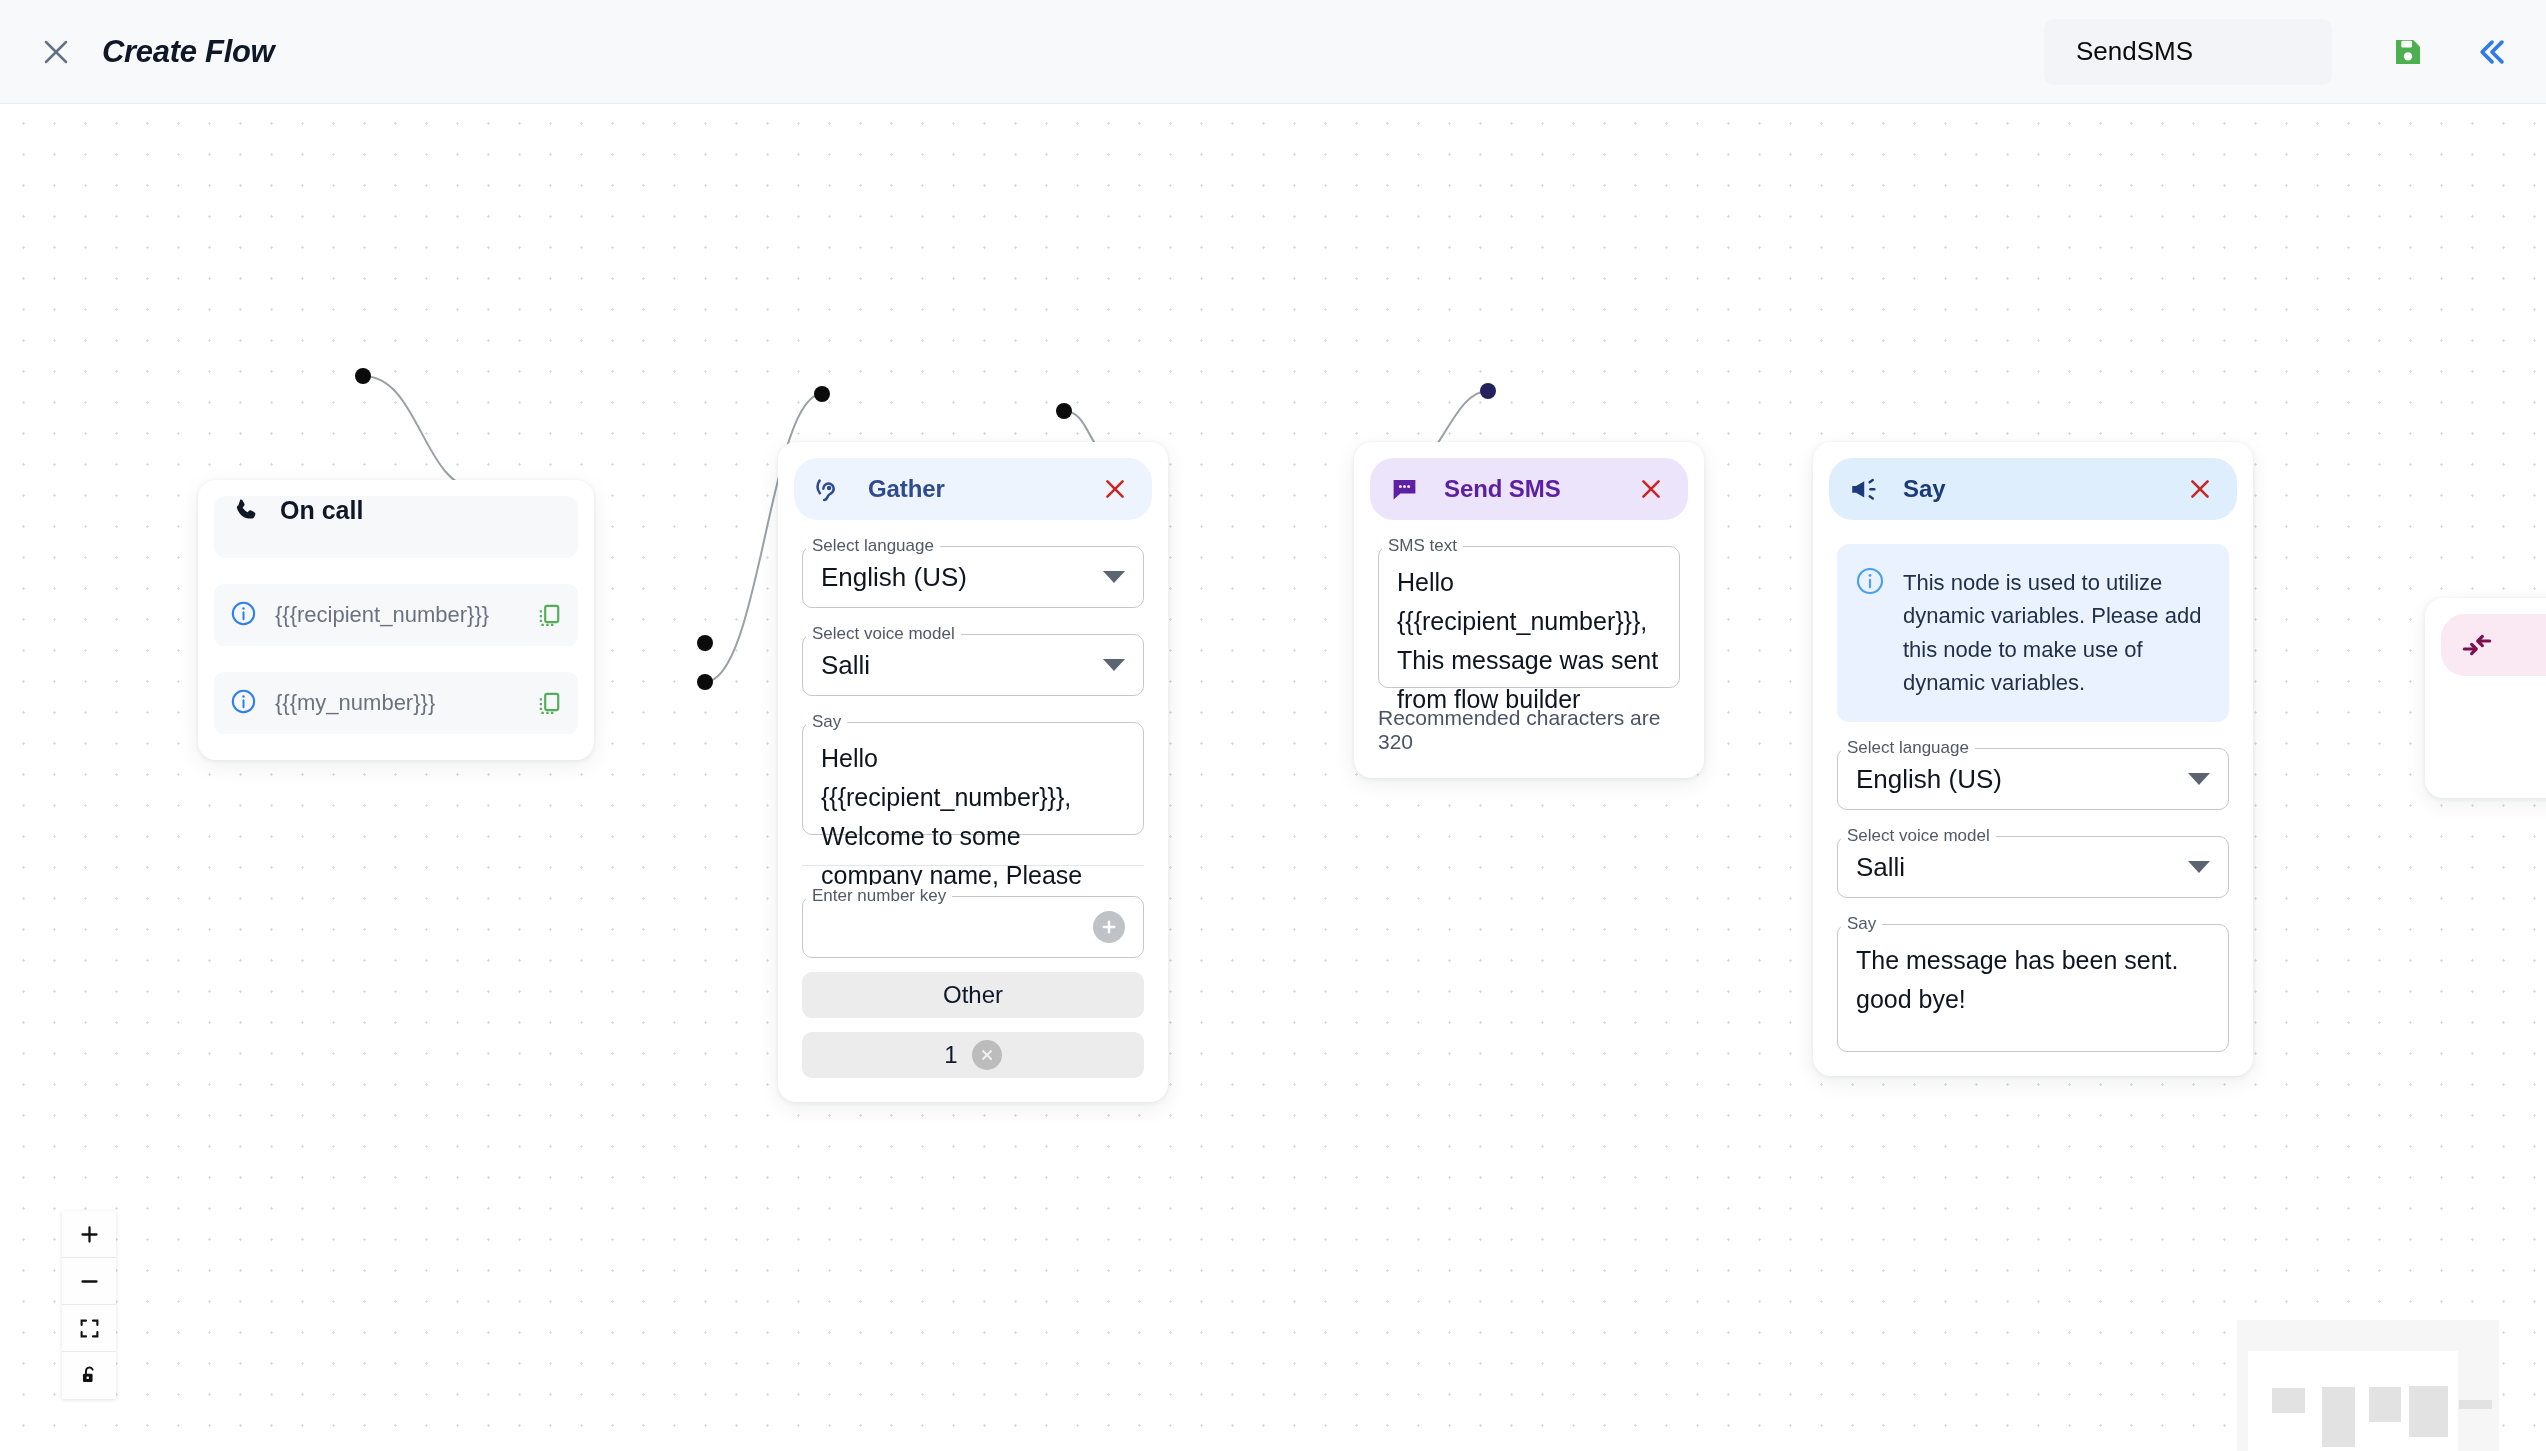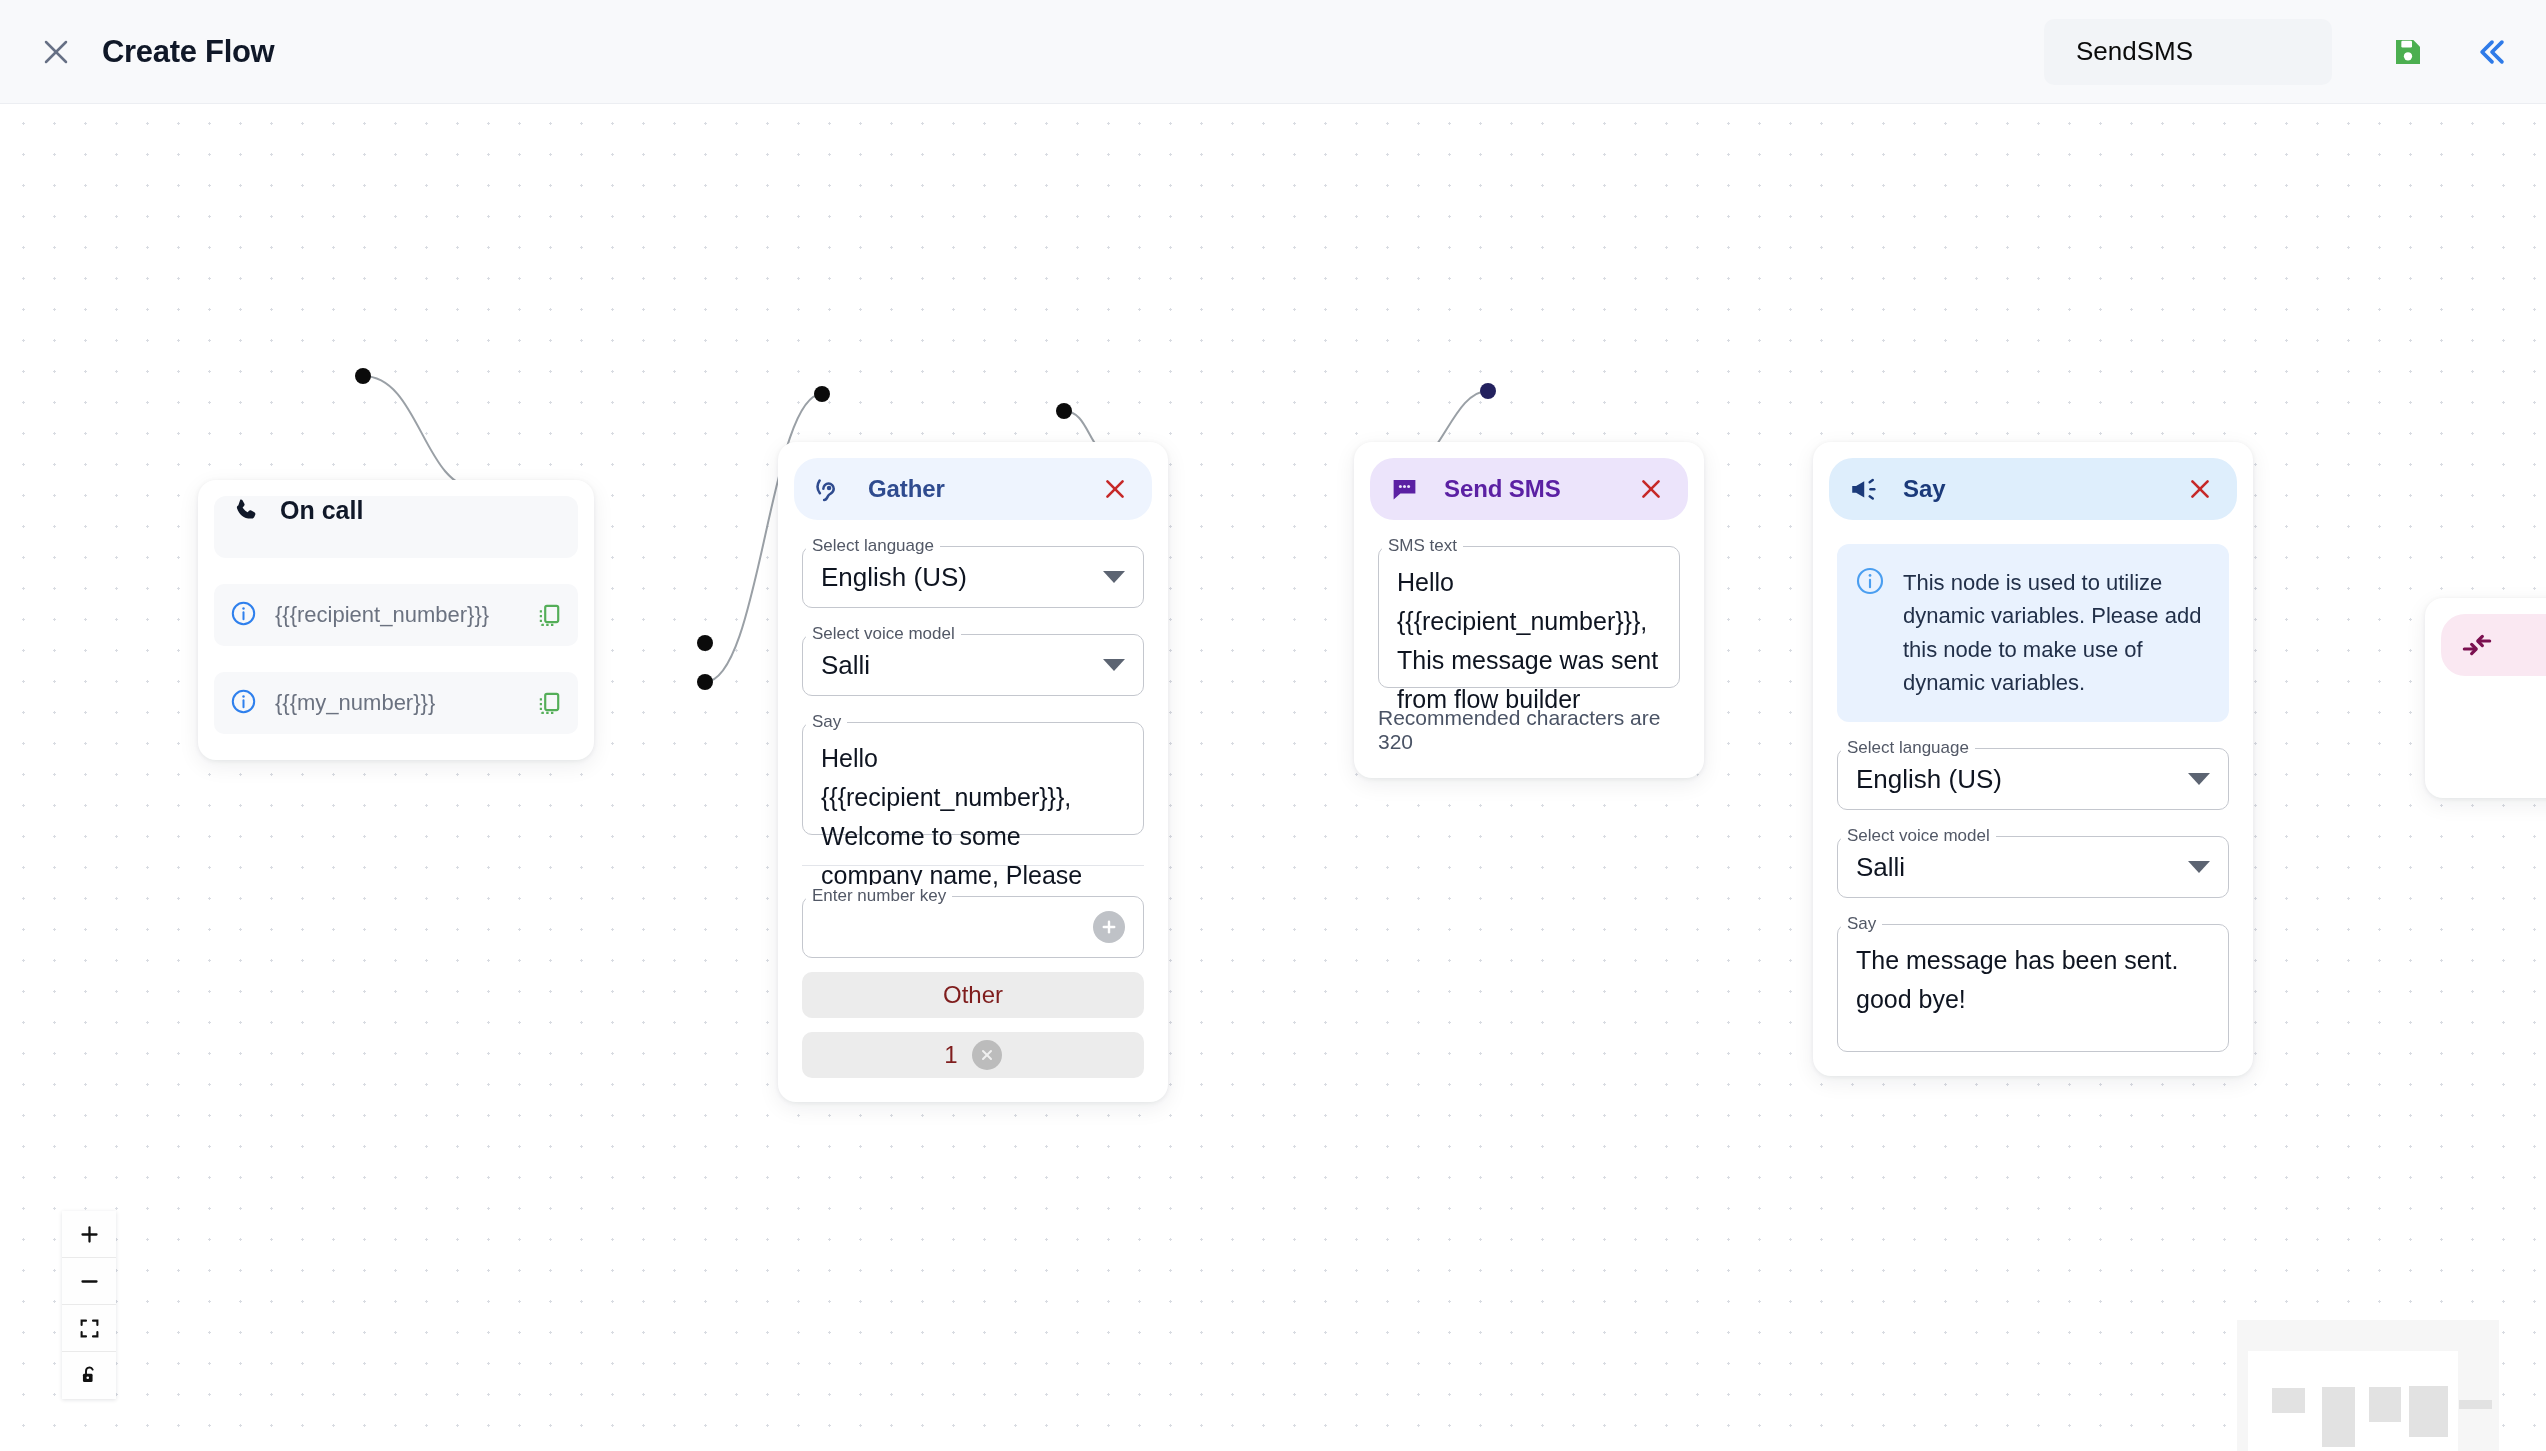--- a/index.html
+++ b/index.html
@@ -21,20 +21,21 @@
   }
   #close-btn {
     margin-left: 32px; width: 48px; height: 48px;
     display: flex; align-items: center; justify-content: center;
     cursor: pointer;
   }
   #page-title {
     margin-left: 22px;
     font-size: 31px; font-weight: 700; color: #101828;
     letter-spacing: -0.3px;
+    font-style: italic;
   }
   #topbar-right {
     margin-left: auto; display: flex; align-items: flex-start;
     padding-right: 16px; gap: 0px;
   }
   #flow-name-input {
     width: 288px; height: 66px;
     background: #f2f4f7;
     border: none; border-radius: 10px;
     font-family: "Liberation Sans", sans-serif;
@@ -125,21 +126,21 @@
   .field.textarea { align-items: flex-start; padding-top: 16px; padding-bottom: 16px; }
   .field.textarea .field-value { font-size: 25px; line-height: 1.56; }
 
   .hint-text { margin-top: 18px; font-size: 21px; color: #4a5365; }
   .divider { height: 1px; background: #e3e5ea; margin: 30px 0 4px 0; }
 
   .choice-btn {
     height: 46px; margin-top: 14px;
     background: #ececec; border-radius: 10px;
     display: flex; align-items: center; justify-content: center;
-    font-size: 24px; color: #7f1d1d; cursor: pointer;
+    font-size: 24px; color: #0f172a; cursor: pointer;
     position: relative;
   }
   .choice-btn .del {
     margin-left: 14px; width: 30px; height: 30px; border-radius: 50%;
     background: #bcbcbc; display: flex; align-items: center; justify-content: center;
     cursor: pointer;
   }
 
   .add-circle {
     margin-left: auto; width: 32px; height: 32px; border-radius: 50%;

